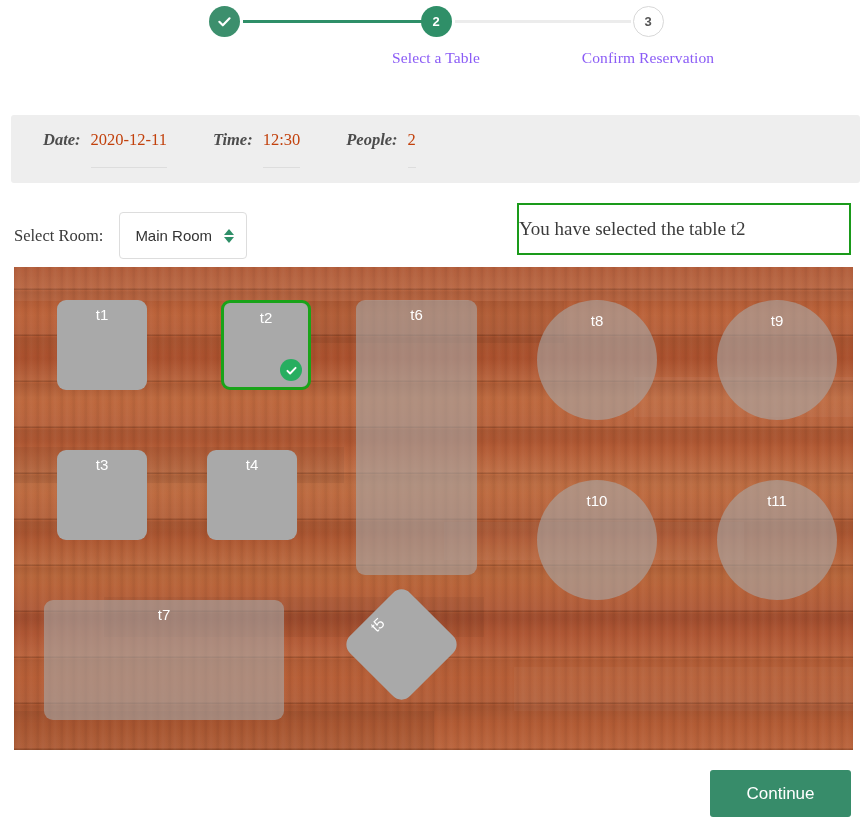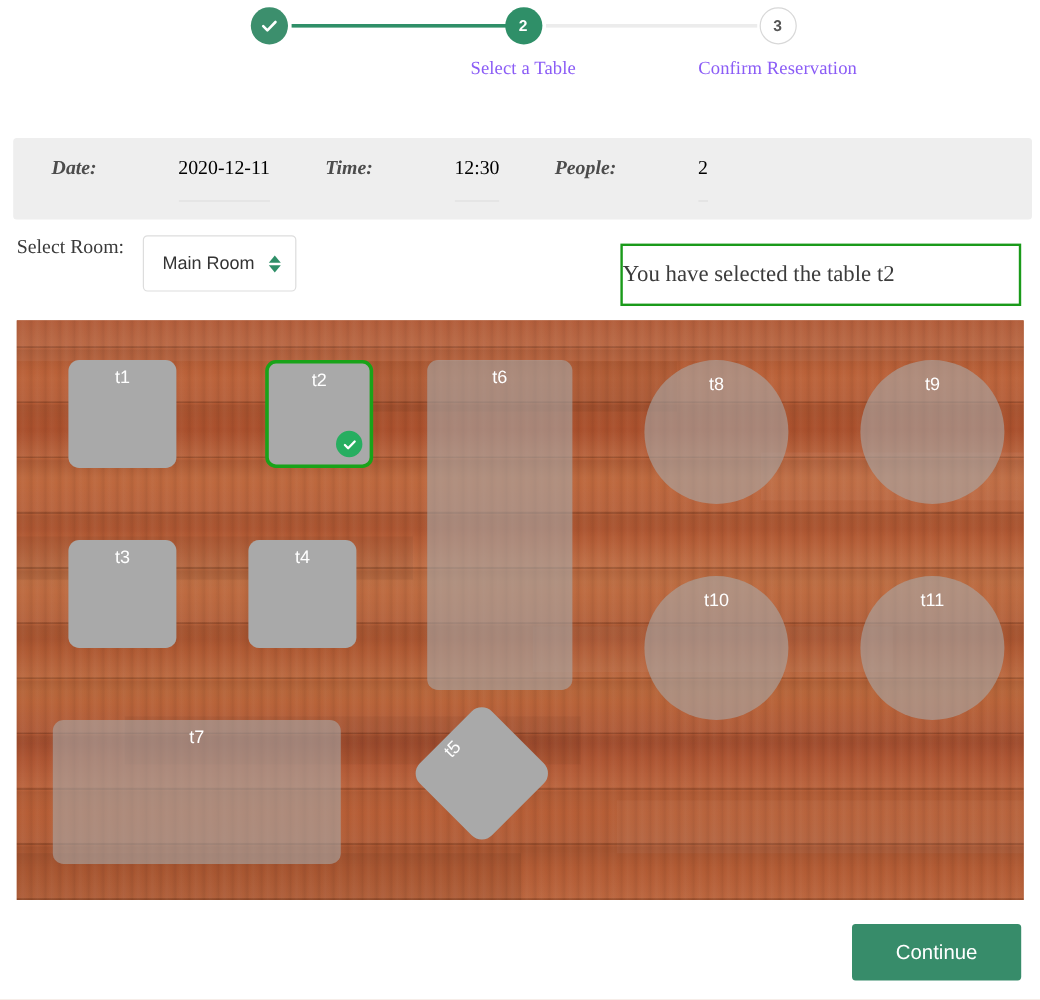--- a/index.html
+++ b/index.html
@@ -39,36 +39,35 @@
   .connector.empty  { background: #ececec; }
 
   
   .summary {
     position: absolute; left: 11px; top: 115px;
     width: 849px; height: 68px;
     background: #eeeeee; border-radius: 3px;
     display: flex; align-items: center;
     padding-left: 32px;
   }
-  .sum-item { display: flex; align-items: baseline; margin-right: 46px; gap: 42px; }
+  .sum-item { display: flex; align-items: baseline; margin-right: 46px; }
   .sum-label {
     font-style: italic; font-weight: bold; font-size: 16.5px; color: #4c4c4c;
     margin-right: 10px;
   }
   .sum-value {
-    font-size: 16.5px; color: #000000;
+    font-size: 16.5px; color: #c2410c;
     border-bottom: 1px solid rgba(0,0,0,0.07);
     padding-bottom: 17px;
-    margin-left: 16px;
   }
 
   
   .room-row {
-    position: absolute; left: 14px; top: 196px;
-    display: flex; 
+    position: absolute; left: 14px; top: 212px;
+    display: flex; align-items: center;
   }
   .room-label { font-size: 16.5px; color: #3a3a3a; margin-right: 16px; }
   .room-select {
     position: relative;
     width: 128px; height: 47px;
     border: 1px solid #dddddd; border-radius: 4px; background: #fff;
     display: flex; align-items: center; padding-left: 15px;
     font-family: "Liberation Sans", sans-serif;
     font-size: 15px; color: #333;
   }

